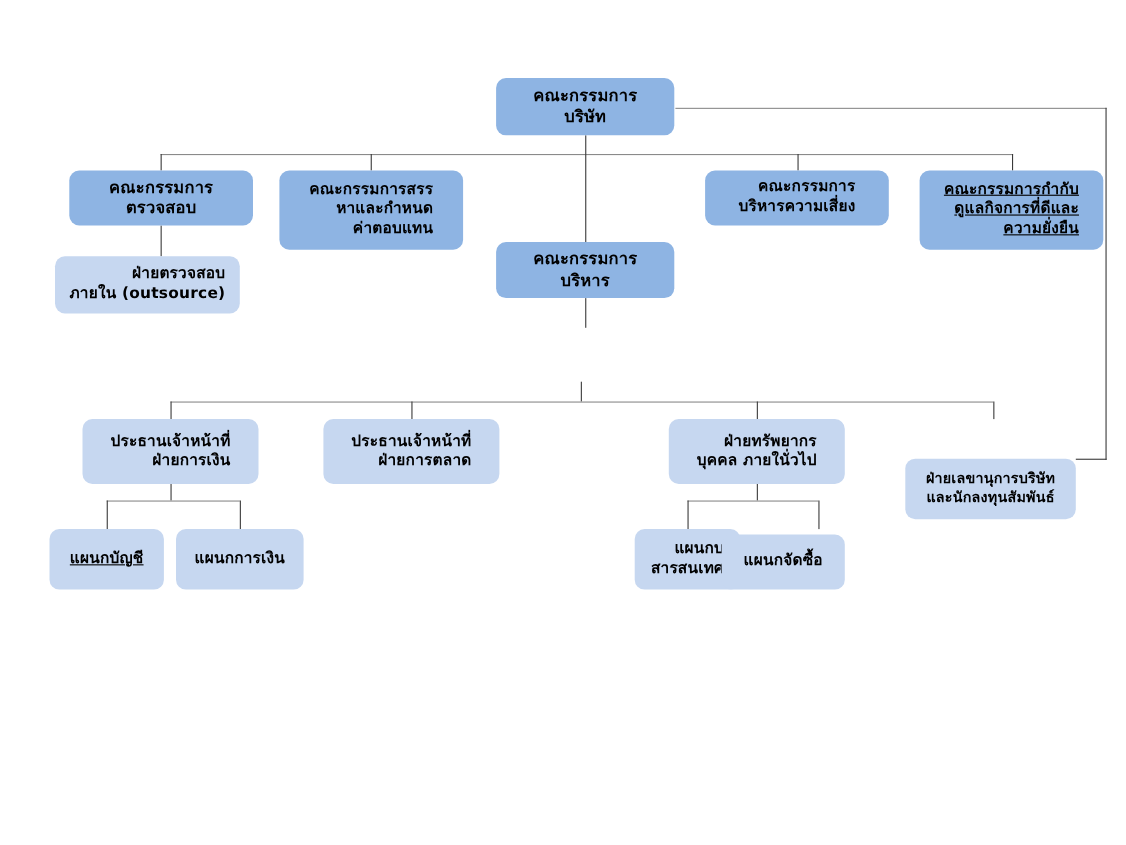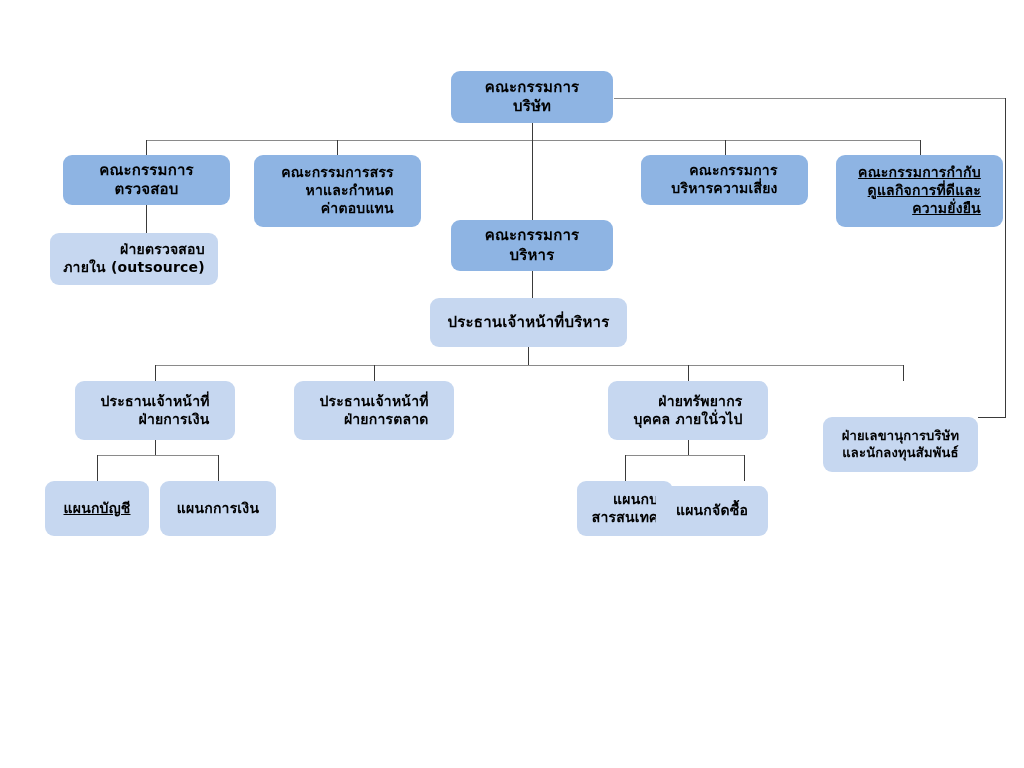--- a/index.html
+++ b/index.html
@@ -111,21 +111,20 @@
   <div class="node dark fs14" style="left:836px; top:155px; width:167px; height:72px;text-decoration:underline;">คณะกรรมการกำกับ
 ดูแลกิจการที่ดีและ
 ความยั่งยืน</div>
 
   <div class="node light fs14" style="left:50px; top:233px; width:168px; height:52px;">ฝ่ายตรวจสอบ
 ภายใน (outsource)</div>
 
   <div class="node dark fs15" style="left:451px; top:220px; width:162px; height:51px;">คณะกรรมการ
 บริหาร</div>
 
-  <div class="node light fs15" style="left:430px; top:298px; width:197px; height:49px;">ประธานเจ้าหน้าที่บริหาร</div>
 
   <div class="node light fs14" style="left:75px; top:381px; width:160px; height:59px;">ประธานเจ้าหน้าที่
 ฝ่ายการเงิน</div>
 
   <div class="node light fs14" style="left:294px; top:381px; width:160px; height:59px;">ประธานเจ้าหน้าที่
 ฝ่ายการตลาด</div>
 
   <div class="node light fs14" style="left:608px; top:381px; width:160px; height:59px;">ฝ่ายทรัพยากร
 บุคคล ภายในั่วไป</div>
 

